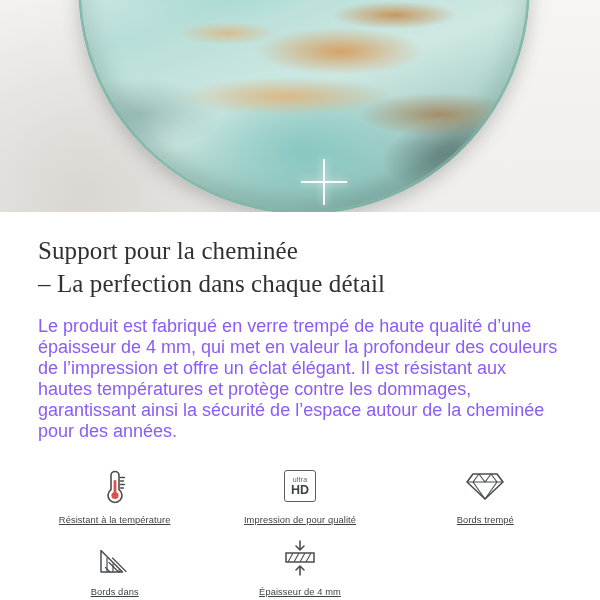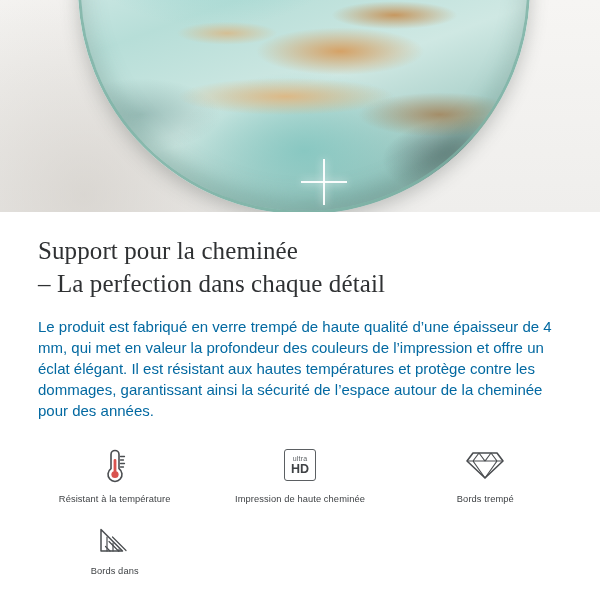--- a/index.html
+++ b/index.html
@@ -101,23 +101,23 @@
     font-family: "Liberation Serif", serif;
     font-size: 25px;
     line-height: 33px;
     color: #2f3133;
     font-weight: 400;
     margin: 0 0 16px 0;
     letter-spacing: 0.1px;
   }
   .headline .line2 { display: block; }
   .body-copy {
-    font-size: 15px;
+    font-size: 18px;
     line-height: 21px;
-    color: #0369a1;
+    color: #8b5cf6;
     margin: 0;
     max-width: 530px;
   }
 
   
   .features {
     display: grid;
     grid-template-columns: repeat(3, 1fr);
     row-gap: 10px;
     margin-top: 22px;
@@ -134,20 +134,21 @@
     display: flex;
     align-items: center;
     justify-content: center;
     margin-bottom: 6px;
   }
   .feature-label {
     font-size: 9.3px;
     color: #3f4245;
     line-height: 12px;
     letter-spacing: 0.1px;
+    text-decoration: underline;
   }
   .ultrahd {
     width: 30px;
     height: 30px;
     border: 1.6px solid #5b5f62;
     border-radius: 3px;
     display: flex;
     flex-direction: column;
     align-items: center;
     justify-content: center;
@@ -192,21 +193,21 @@
       <div class="feature-label">Résistant à la température</div>
     </div>
 
     <div class="feature">
       <div class="feature-icon">
         <div class="ultrahd">
           <span class="u1">ultra</span>
           <span class="u2">HD</span>
         </div>
       </div>
-      <div class="feature-label">Impression de haute cheminée</div>
+      <div class="feature-label">Impression de pour qualité</div>
     </div>
 
 
     <div class="feature">
       <div class="feature-icon">
         <svg width="40" height="32" viewBox="0 0 40 32" fill="none">
           <path d="M8 4h24l6 8-18 17L2 12 8 4z" stroke="#4a4d50" stroke-width="1.6" stroke-linejoin="round"></path>
           <path d="M2 12h36M14 4l-6 8 12 17M26 4l6 8-12 17M14 4l6 8 6-8M8 12h24" stroke="#4a4d50" stroke-width="1.1"></path>
         </svg>
       </div>
@@ -217,15 +218,26 @@
       <div class="feature-icon">
         <svg width="34" height="34" viewBox="0 0 34 34" fill="none">
           <path d="M3 31V9.5L24.5 31H3z" stroke="#4a4d50" stroke-width="1.5" stroke-linejoin="round"></path>
           <path d="M9 31 9 17M15 31 15 23M21 31l0-2" stroke="#4a4d50" stroke-width="1.2" stroke-linecap="round"></path>
           <path d="M7.5 26.5 12 31M11 21.5 20.5 31M14.5 17 28 30.5" stroke="#4a4d50" stroke-width="1.2" stroke-linecap="round"></path>
         </svg>
       </div>
       <div class="feature-label">Bords dans</div>
     </div>
 
+    <div class="feature">
+      <div class="feature-icon">
+        <svg width="40" height="40" viewBox="0 0 40 40" fill="none">
+          <path d="M20 3v8M16 8l4 4 4-4" stroke="#4a4d50" stroke-width="1.6" stroke-linecap="round" stroke-linejoin="round"></path>
+          <rect x="6" y="15" width="28" height="9" stroke="#4a4d50" stroke-width="1.5"></rect>
+          <path d="M8 24l5-9M14 24l5-9M20 24l5-9M26 24l5-9" stroke="#4a4d50" stroke-width="1.1"></path>
+          <path d="M20 37v-8M16 32l4-4 4 4" stroke="#4a4d50" stroke-width="1.6" stroke-linecap="round" stroke-linejoin="round"></path>
+        </svg>
+      </div>
+      <div class="feature-label">Épaisseur de 4 mm</div>
+    </div>
 
   </div>
 </div>
 
 </body></html>

